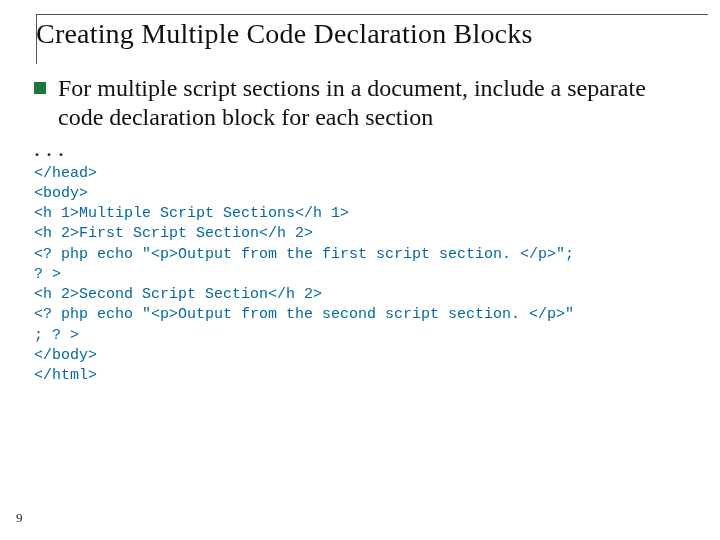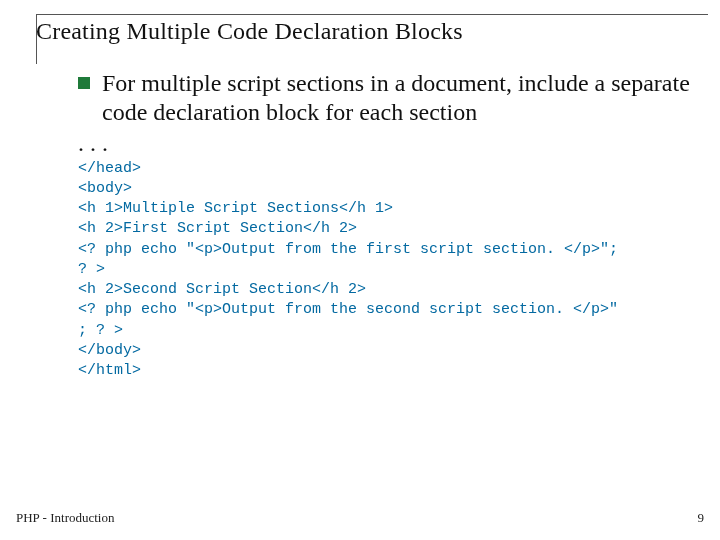--- a/index.html
+++ b/index.html
@@ -25,28 +25,27 @@
   }
   .title-rule-left {
     position: absolute;
     left: 36px;
     top: 14px;
     width: 1px;
     height: 50px;
     background: #555;
   }
   .title {
-    font-size: 24px;
+    font-size: 28px;
     font-weight: normal;
     color: #111;
     letter-spacing: 0.2px;
   }
   .body-area {
     padding: 18px 28px 0 34px;
-    margin-left: 44px;
   }
   .bullet-row {
     display: flex;
     align-items: flex-start;
     gap: 12px;
   }
   .bullet {
     width: 12px;
     height: 12px;
     background: #1f7a3a;
@@ -105,15 +104,14 @@
 <span>&lt;? php echo "&lt;p&gt;Output from the first script section. &lt;/p&gt;";</span>
 <span>? &gt;</span>
 <span>&lt;h 2&gt;Second Script Section&lt;/h 2&gt;</span>
 <span>&lt;? php echo "&lt;p&gt;Output from the second script section. &lt;/p&gt;"</span>
 <span>; ? &gt;</span>
 <span>&lt;/body&gt;</span>
 <span>&lt;/html&gt;</span></div>
 </div>
 
 <div class="footer">
-  <span>PHP - Introduction</span>
   <span>9</span>
 </div>
 
 </body></html>

